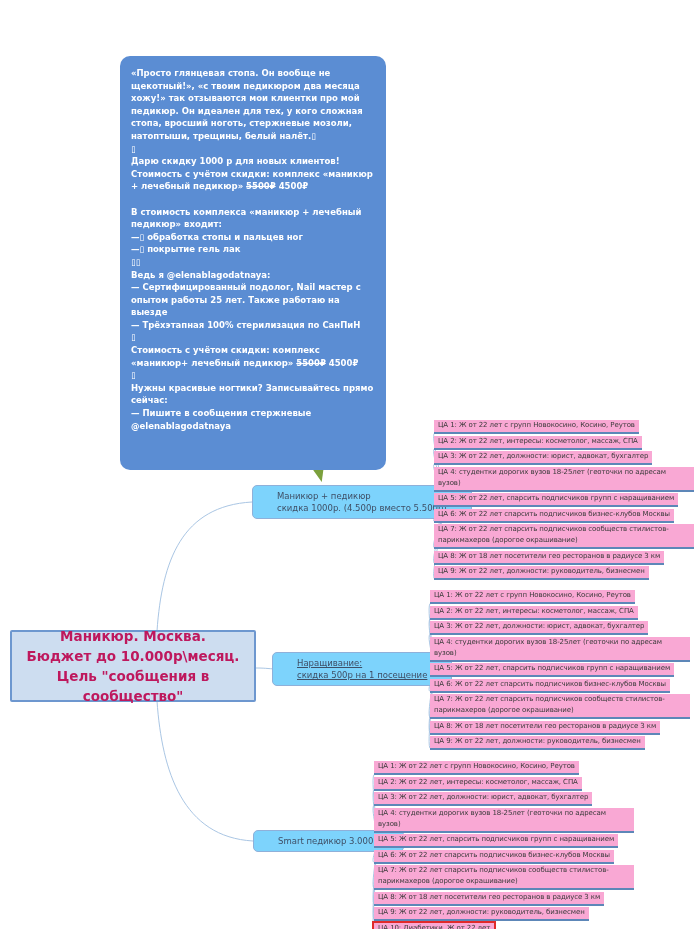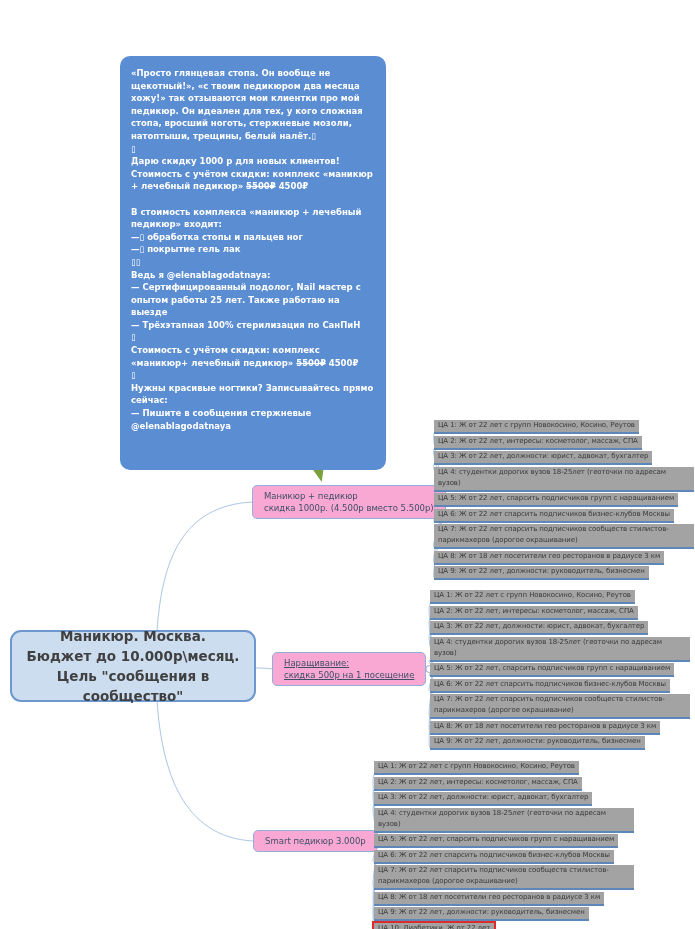--- a/index.html
+++ b/index.html
@@ -12,41 +12,41 @@
 
   
   #info{position:absolute;left:120px;top:8px;width:266px;height:414px;z-index:1;
         background:#5b8dd3;border-radius:10px;box-sizing:border-box;padding:11px 11px;
         color:#ffffff;font-weight:bold;font-size:8.5px;line-height:12.6px;overflow:hidden;margin-top:48px;}
   .iline{min-height:12.6px;white-space:pre-wrap;}
   .strike{text-decoration:line-through;}
 
   
   #root{position:absolute;left:10px;top:630px;width:246px;height:72px;z-index:1;
-        background:#cdddf0;border:2.5px solid #6d97cf;border-radius:11px;box-sizing:border-box;
+        background:#cdddf0;border:2.5px solid #6d97cf;border-radius:2px;box-sizing:border-box;
         display:flex;flex-direction:column;align-items:center;justify-content:center;
-        color:#404040;font-weight:bold;font-size:13.5px;line-height:20px;text-align:center;}
+        color:#be185d;font-weight:bold;font-size:13.5px;line-height:20px;text-align:center;}
 
   
-  .branch{position:absolute;z-index:1;background:#f9a8d4;border:1px solid #8fb0d9;border-radius:5px;
-          box-sizing:border-box;padding:4px 11px;color:#3f4f66;font-size:8.5px;line-height:12px;
+  .branch{position:absolute;z-index:1;background:#7dd3fc;border:1px solid #8fb0d9;border-radius:5px;
+          box-sizing:border-box;padding:4px 24px;color:#3f4f66;font-size:8.5px;line-height:12px;
           white-space:nowrap;width:-moz-fit-content;width:fit-content;}
   #b1{left:252px;top:485px;}
   #b2{left:272px;top:652px;text-decoration:underline;}
   #b3{left:253px;top:830px;}
 
   
   .group{position:absolute;z-index:1;width:260px;}
   #g1{left:434px;top:420px;}
   #g2{left:430px;top:590px;}
   #g3{left:374px;top:761px;}
   .leaf{width:-moz-fit-content;width:fit-content;max-width:256px;
         color:#3a3a3a;font-size:7px;line-height:11px;letter-spacing:-0.1px;
         padding:0 4px 1px 4px;border-bottom:2px solid #5d87b8;margin-bottom:1.5px;
-        background:#a3a3a3;}
+        background:#f9a8d4;}
   .leaf.hl{outline:2px solid #e02b2b;outline-offset:0;}
 </style>
 </head>
 <body>
 
 <div id="stage">
 
   <svg id="links" viewBox="0 0 695 929">
     <defs>
       <marker id="ah" markerWidth="9" markerHeight="8" refX="6" refY="3" orient="auto">

